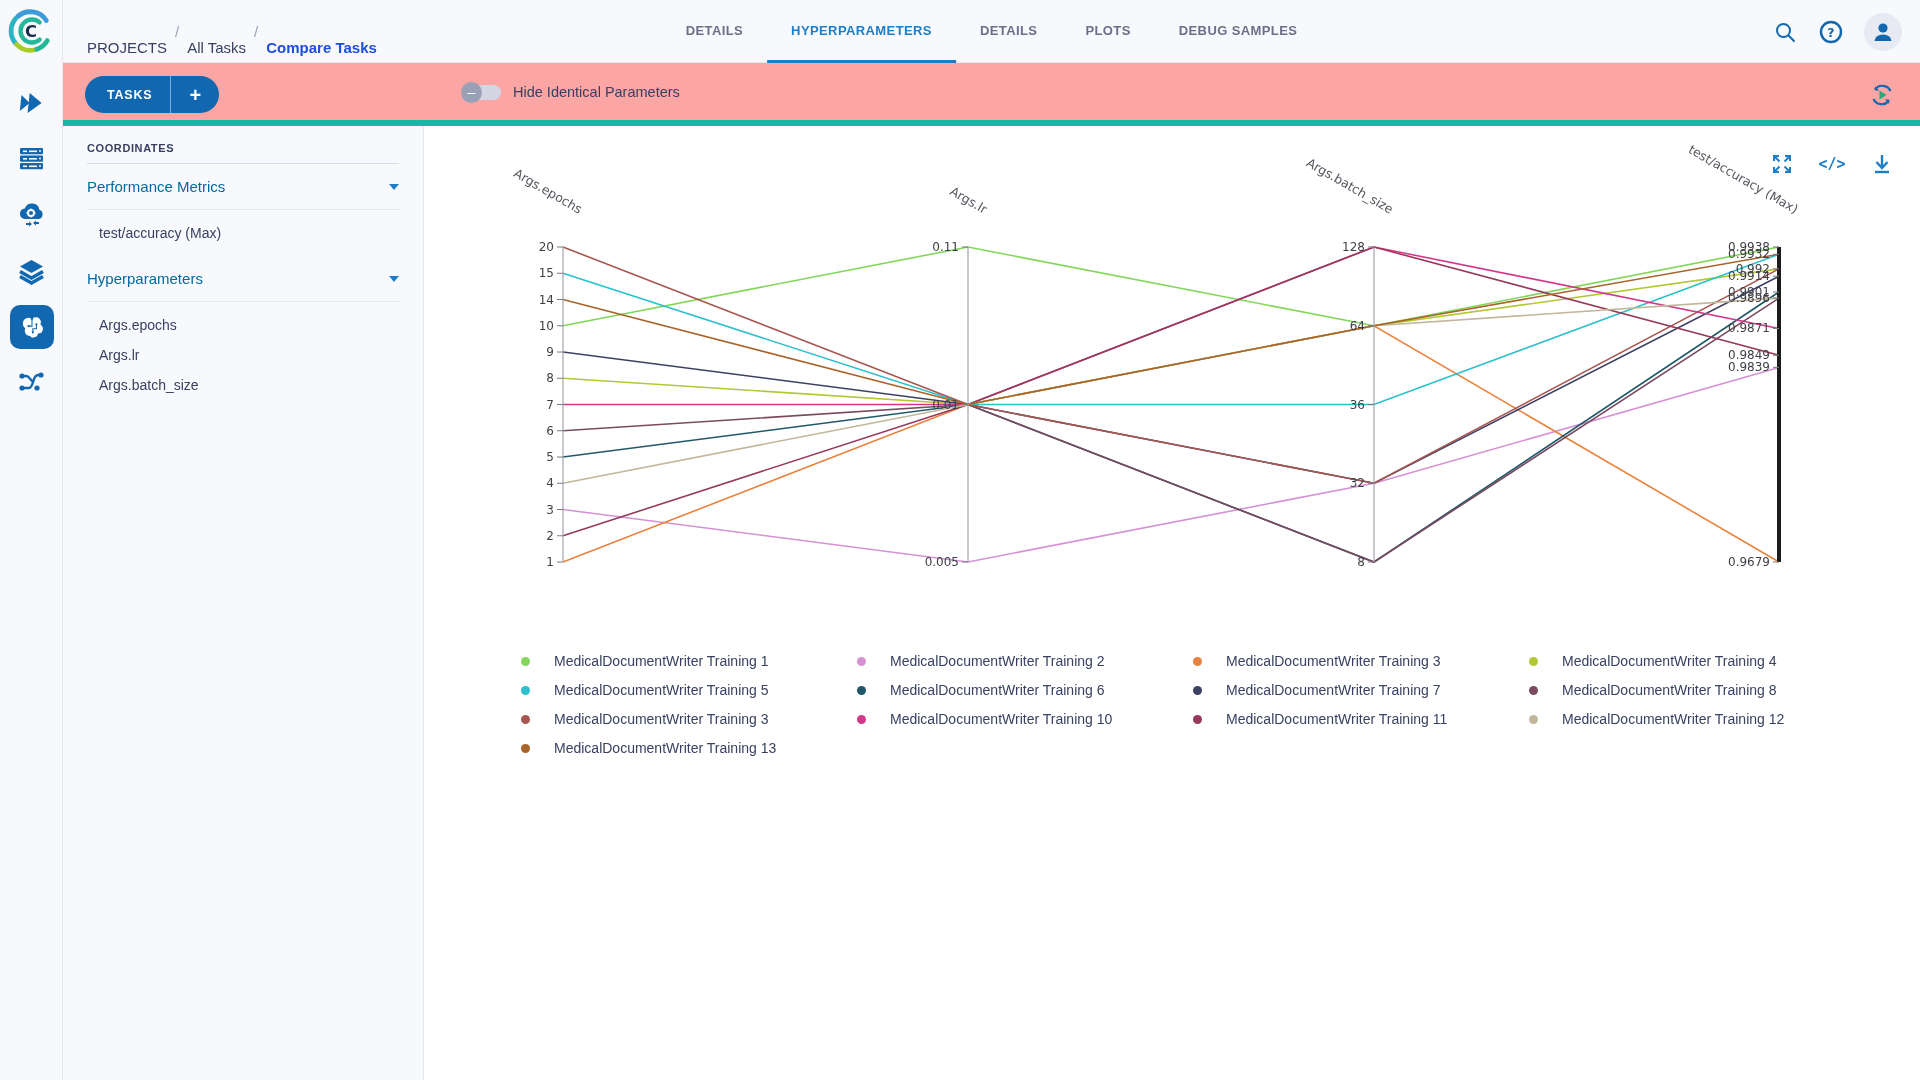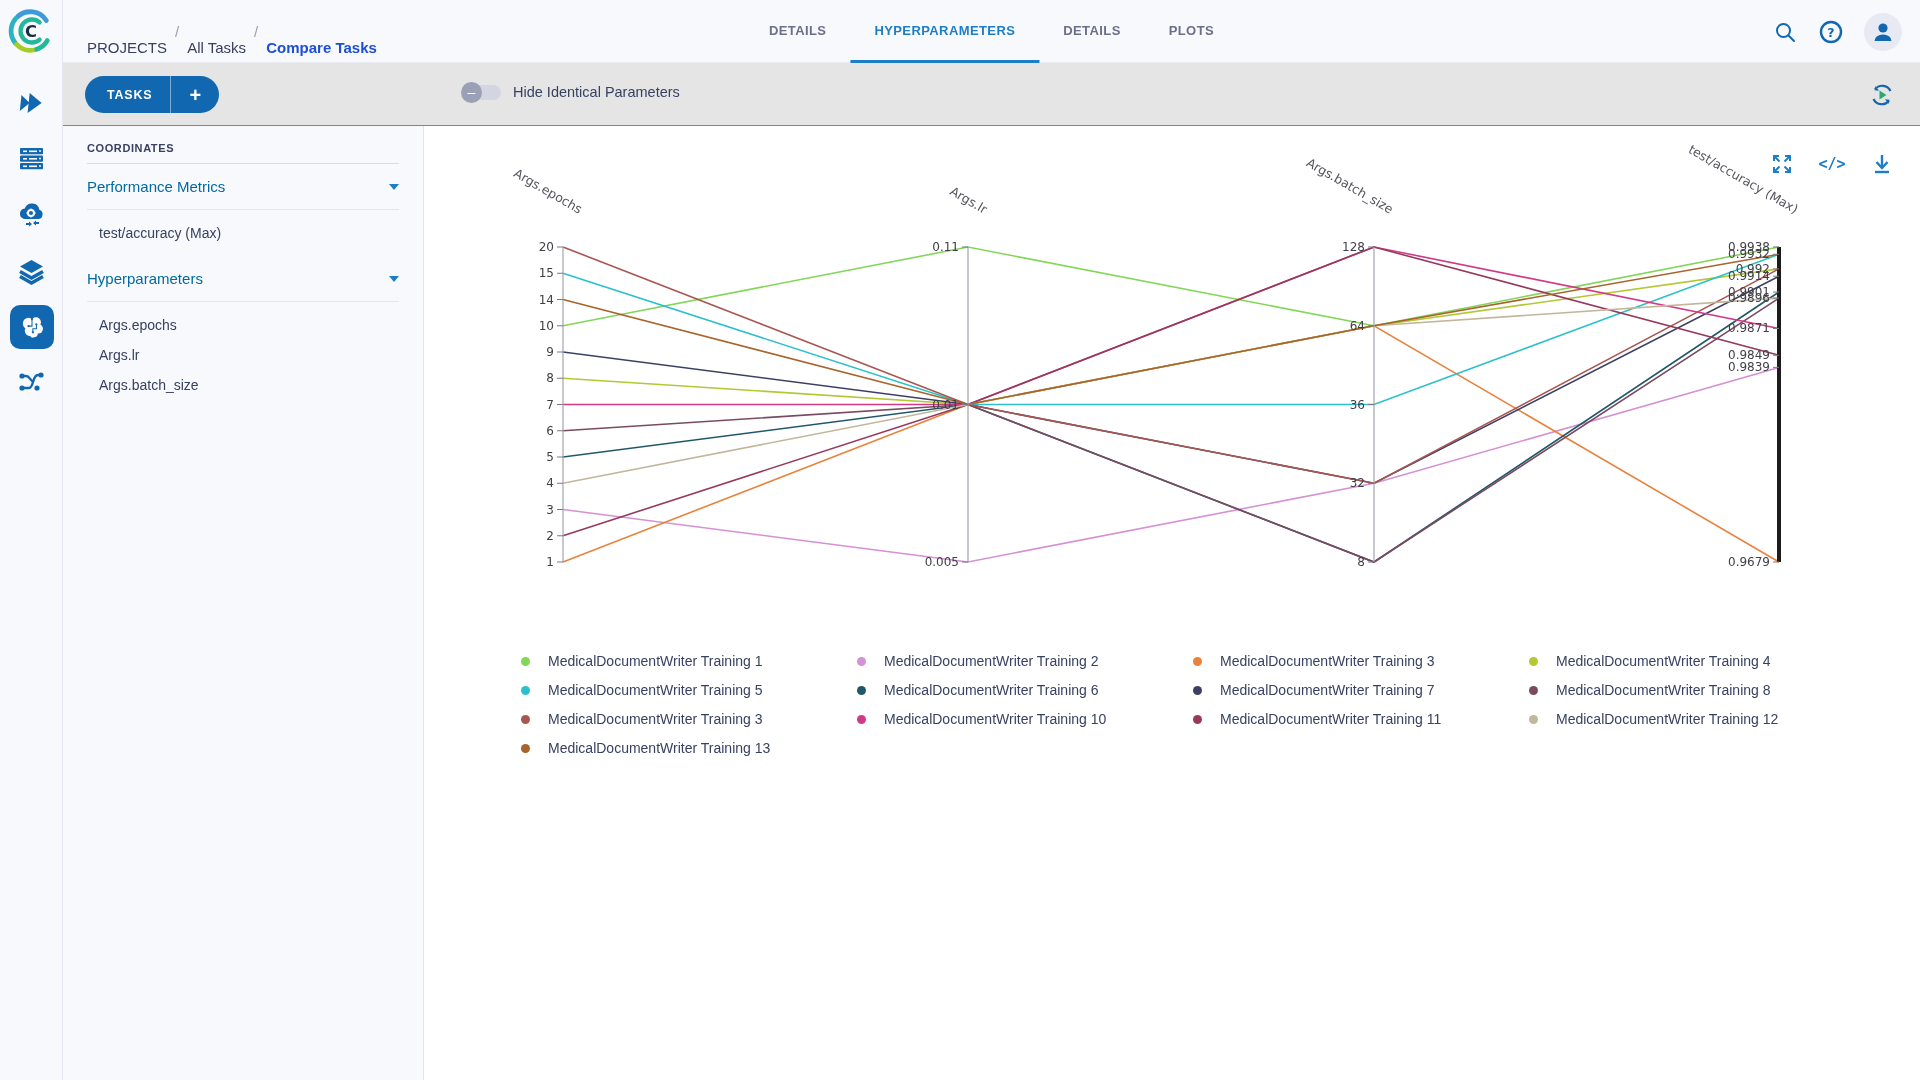--- a/index.html
+++ b/index.html
@@ -27,21 +27,21 @@
   .tab { display:flex; align-items:center; padding:8px 24px; font-size:13px; letter-spacing:.4px;
          color:#6b6f8a; font-weight:bold; cursor:pointer; border-bottom:3px solid transparent; }
   .tab.active { color:#1d7dc7; border-bottom-color:#1d7dc7; }
   .header-right { position:absolute; right:18px; top:0; height:63px; display:flex; align-items:center; gap:20px; }
   .hicon { width:26px; height:26px; display:flex; align-items:center; justify-content:center; cursor:pointer; }
   .avatar { width:38px; height:38px; border-radius:50%; background:#e8eaf3; display:flex;
             align-items:center; justify-content:center; cursor:pointer; }
 
   
   .toolbar { position:absolute; left:63px; top:63px; width:1857px; height:63px;
-             background:#e5e5e5; border-bottom:1px solid #14b8a6; z-index:4; }
+             background:#fca5a5; border-bottom:6px solid #14b8a6; z-index:4; }
   .tasks-btn { position:absolute; left:22px; top:13px; height:37px; border-radius:19px;
                background:#1268b0; color:#fff; display:flex; align-items:center; cursor:pointer; overflow:hidden; }
   .tasks-btn .lbl { padding:0 18px 0 22px; font-size:12.5px; font-weight:bold; letter-spacing:.8px; }
   .tasks-btn .div { width:1px; height:37px; background:rgba(255,255,255,.45); }
   .tasks-btn .plus { padding:0 18px; font-size:20px; font-weight:bold; line-height:0; }
   .view-select { position:absolute; left:159px; top:12px; width:215px; height:39px; background:#fff;
                  border:1px solid #d4d6e4; border-radius:4px; display:flex; align-items:center;
                  padding:0 12px; gap:10px; font-size:14.5px; color:#384161; cursor:pointer; }
   .view-select .caret { margin-left:auto; width:0; height:0; border-left:5px solid transparent;
                         border-right:5px solid transparent; border-top:6px solid #55596e; }
@@ -68,21 +68,21 @@
   .panel-gap { height:8px; }
 
   
   .main { position:absolute; left:424px; top:126px; width:1496px; height:954px; background:#fff; }
   .chart-actions { position:absolute; top:26px; right:26px; display:flex; gap:26px; z-index:2; }
   .chart-actions .hicon { width:24px; height:24px; }
   .code-ico { color:#1d7dc7; font-size:15px; font-weight:bold; font-family:"DejaVu Sans Mono", monospace; }
   #pc-svg { position:absolute; left:0; top:0; }
   .legend { position:absolute; left:0; top:524px; width:1496px; padding-left:97px;
             display:grid; grid-template-columns:repeat(4,336px); row-gap:7px; }
-  .legend-item { display:flex; align-items:center; gap:18px; height:22px; cursor:pointer; }
+  .legend-item { display:flex; align-items:center; gap:24px; height:22px; cursor:pointer; }
   .legend-dot { width:9px; height:9px; border-radius:50%; flex:none; }
   .legend-label { font-size:14px; color:#384161; }
 
   svg text { font-family:"DejaVu Sans", sans-serif; }
 </style>
 </head>
 <body>
 
 <div class="rail">
   <div class="rail-icon" style="top:6px; width:50px; height:50px;">
@@ -189,20 +189,21 @@
     <span class="crumb-sep">/</span>
     <span class="crumb">All Tasks</span>
     <span class="crumb-sep">/</span>
     <span class="crumb crumb-active">Compare Tasks</span>
   </div>
   <div class="tabs">
     <div class="tab">DETAILS</div>
     <div class="tab active">HYPERPARAMETERS</div>
     <div class="tab">DETAILS</div>
     <div class="tab">PLOTS</div>
+    <div class="tab">DEBUG SAMPLES</div>
   </div>
   <div class="header-right">
     <div class="hicon">
       <svg width="22" height="22" viewBox="0 0 22 22">
         <circle cx="9.5" cy="9.5" r="6.5" fill="none" stroke="#1268b0" stroke-width="2"></circle>
         <line x1="14.5" y1="14.5" x2="20" y2="20" stroke="#1268b0" stroke-width="2" stroke-linecap="round"></line>
       </svg>
     </div>
     <div class="hicon">
       <svg width="24" height="24" viewBox="0 0 24 24">

